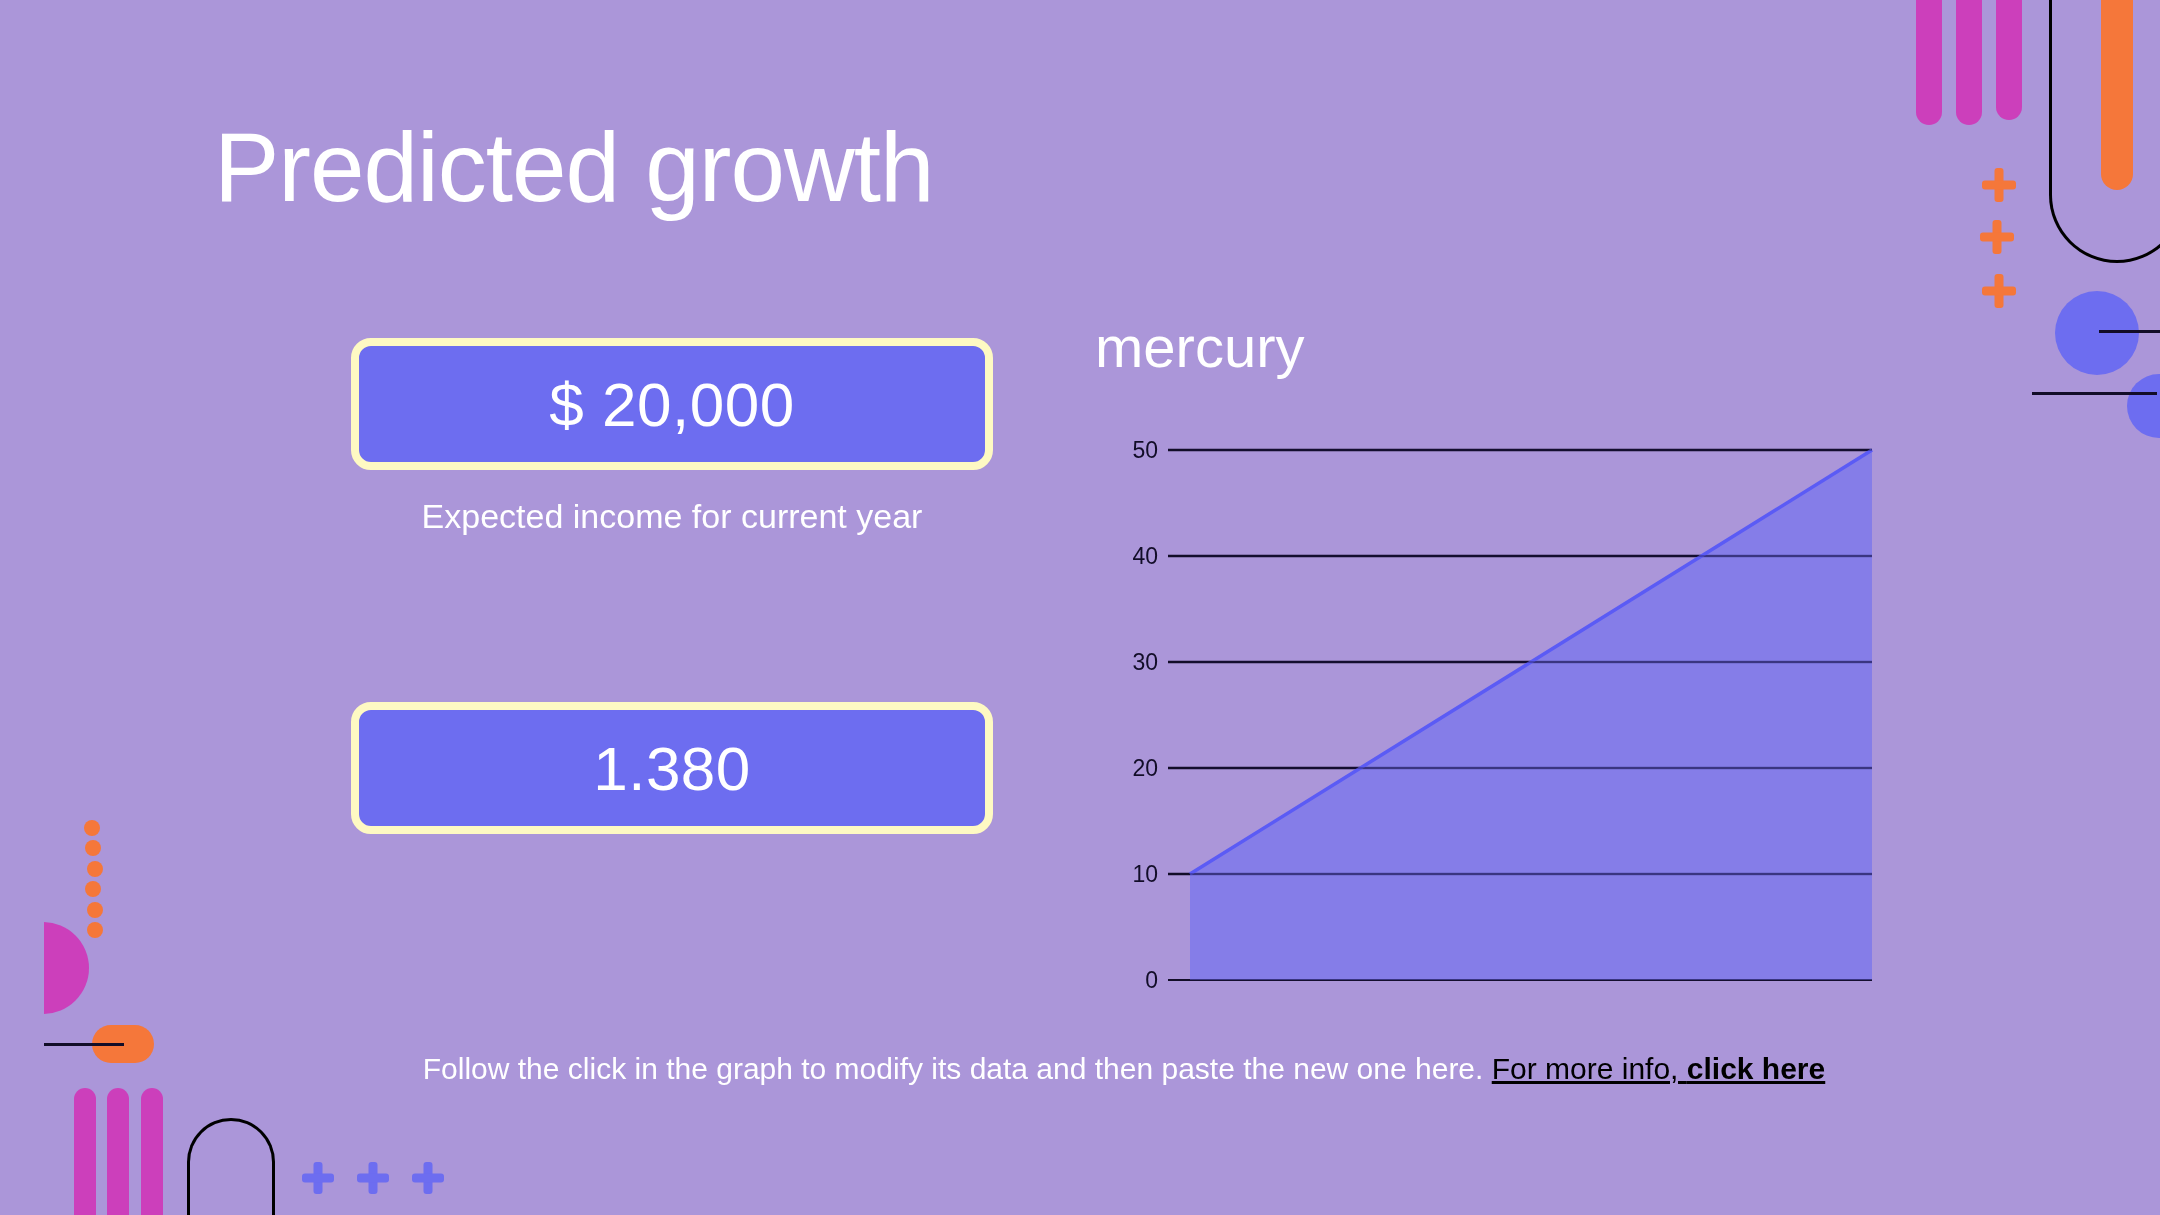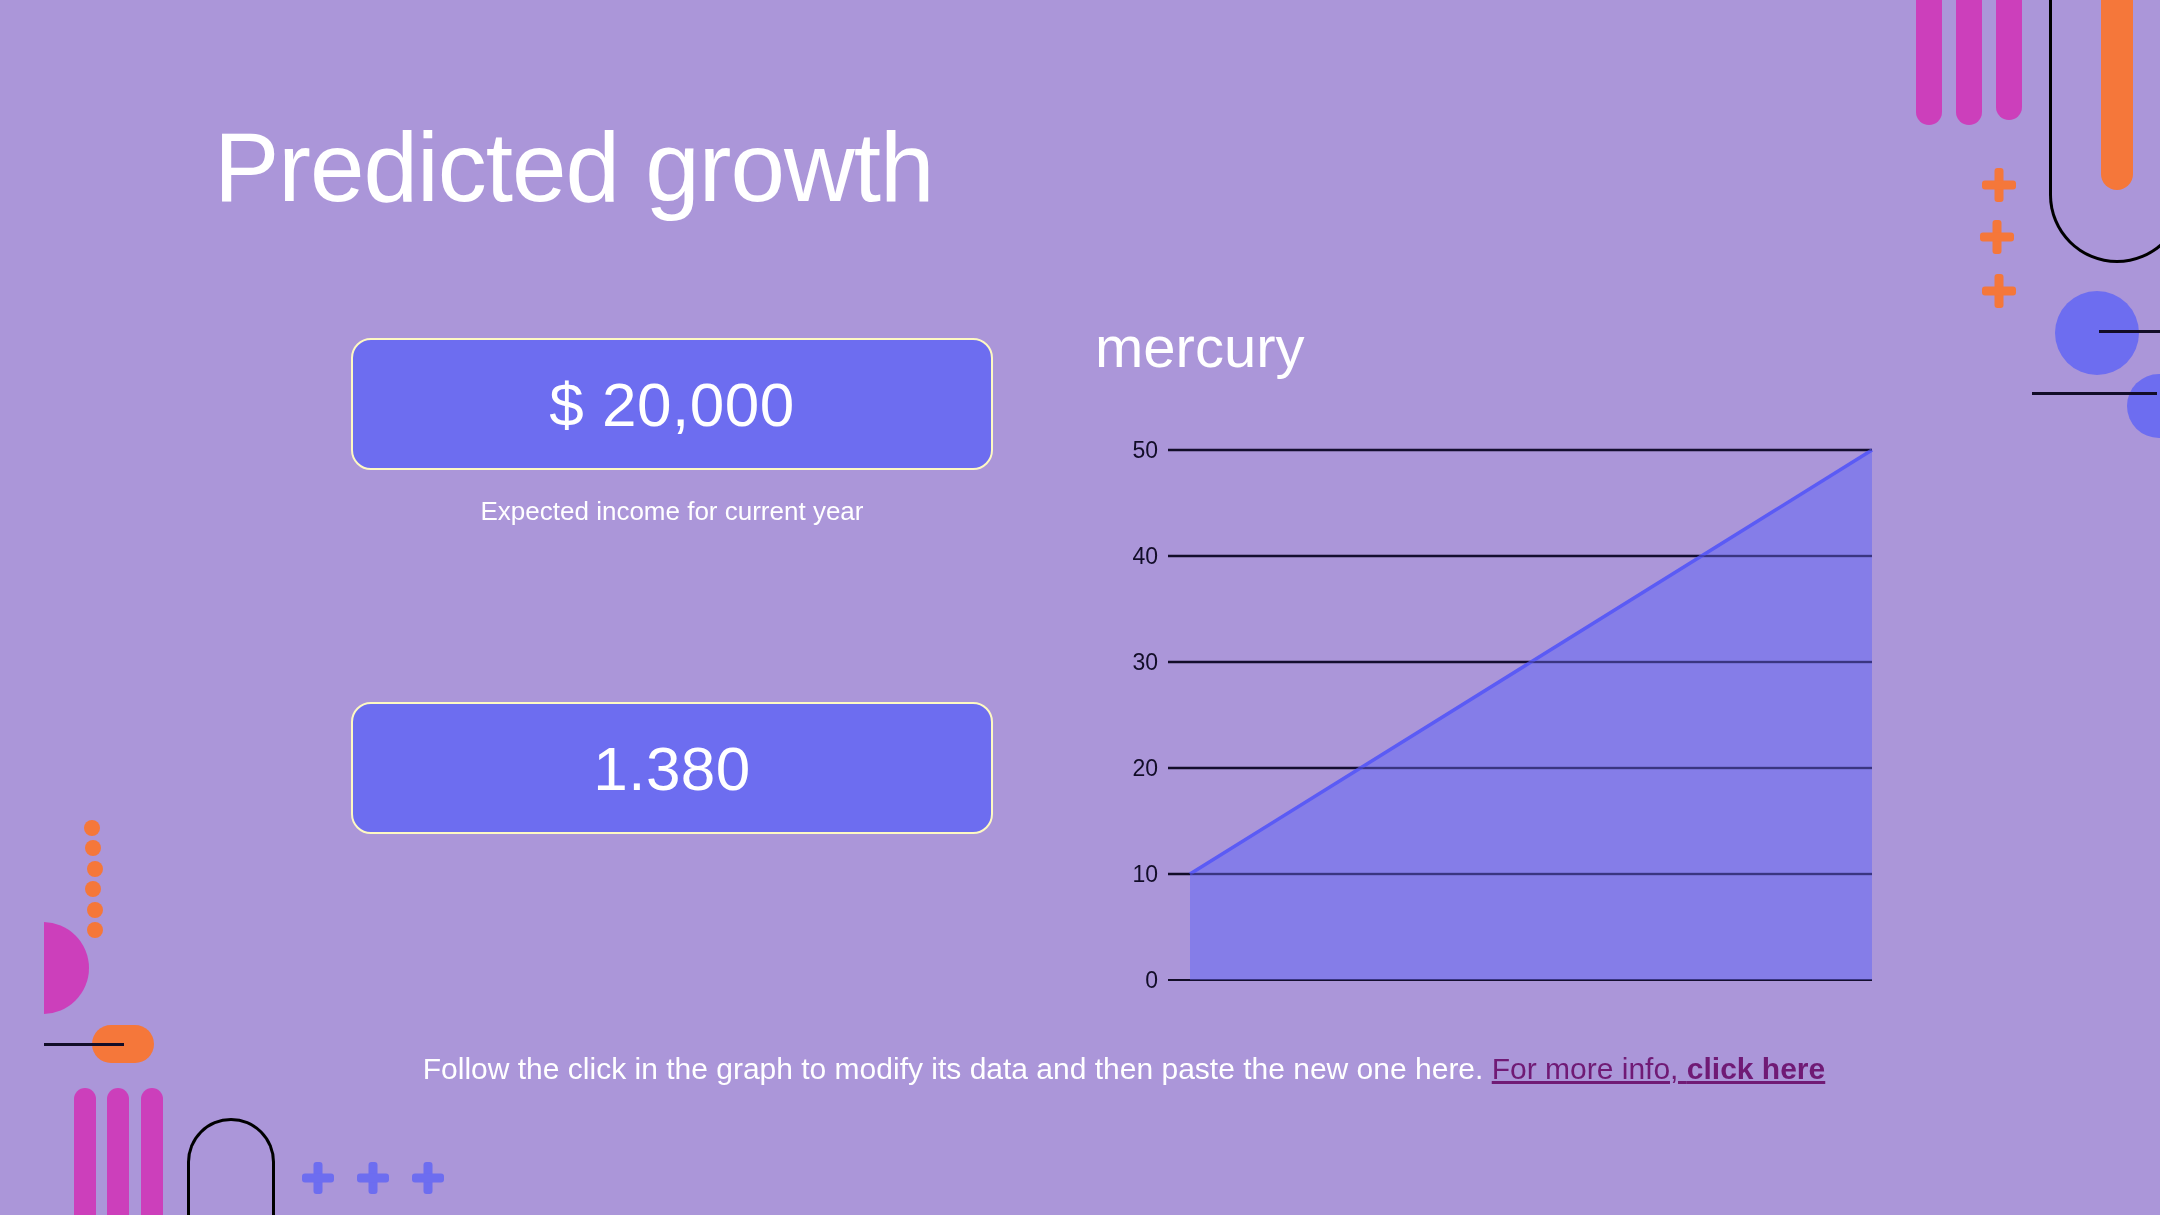--- a/index.html
+++ b/index.html
@@ -104,35 +104,35 @@
 
   .stat-block { position: absolute; width: 642px; left: 307px; }
   .stat-block.first  { top: 338px; }
   .stat-block.second { top: 702px; }
 
   .stat-card {
     box-sizing: border-box;
     width: 642px;
     height: 132px;
     background: #6d6df0;
-    border: 2px solid #fef9c3;
+    border: 8px solid #fef9c3;
     border-radius: 20px;
     display: flex;
     align-items: center;
     justify-content: center;
     color: #ffffff;
     font-size: 62px;
     font-weight: 400;
     letter-spacing: 0.5px;
   }
   .stat-caption {
     margin-top: 26px;
     text-align: center;
     color: #ffffff;
-    font-size: 26px;
+    font-size: 34px;
     line-height: 1.22;
     padding: 0 6px;
   }
 
   
   #chart-panel {
     position: absolute;
     left: 1036px;
     top: 318px;
     width: 830px;
@@ -265,16 +265,16 @@
             <line x1="110" x2="792" y1="328" y2="328" stroke="#1c1440" stroke-opacity="0.45" stroke-width="1.6"></line>
             <line x1="110" x2="792" y1="222" y2="222" stroke="#1c1440" stroke-opacity="0.45" stroke-width="1.6"></line>
             <line x1="110" x2="792" y1="115.99999999999997" y2="115.99999999999997" stroke="#1c1440" stroke-opacity="0.45" stroke-width="1.6"></line>
             <line x1="110" x2="792" y1="10" y2="10" stroke="#1c1440" stroke-opacity="0.45" stroke-width="1.6"></line>
           </g>
       </svg>
     </div>
   </div>
 
   <div id="footer-note">
-    <span>Follow the click in the graph to modify its data and then paste the new one here. </span><a class="link" href="#" style="color:#701a75;"><span>For more info, </span><b>click here</b></a>
+    <span>Follow the click in the graph to modify its data and then paste the new one here. </span><a class="link" href="#" style="color:#000000;"><span>For more info, </span><b>click here</b></a>
   </div>
 
 </div>
 
 </body></html>

